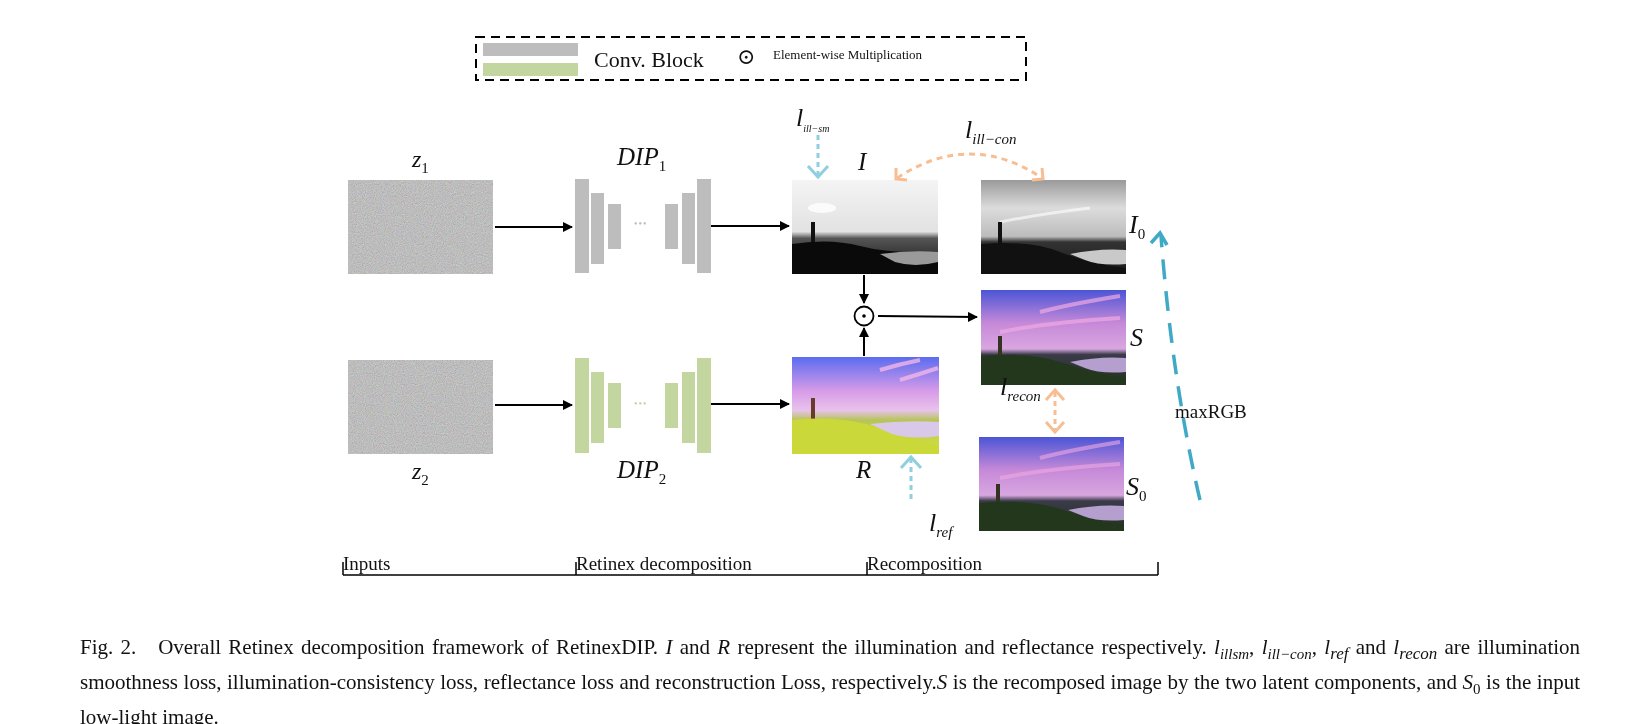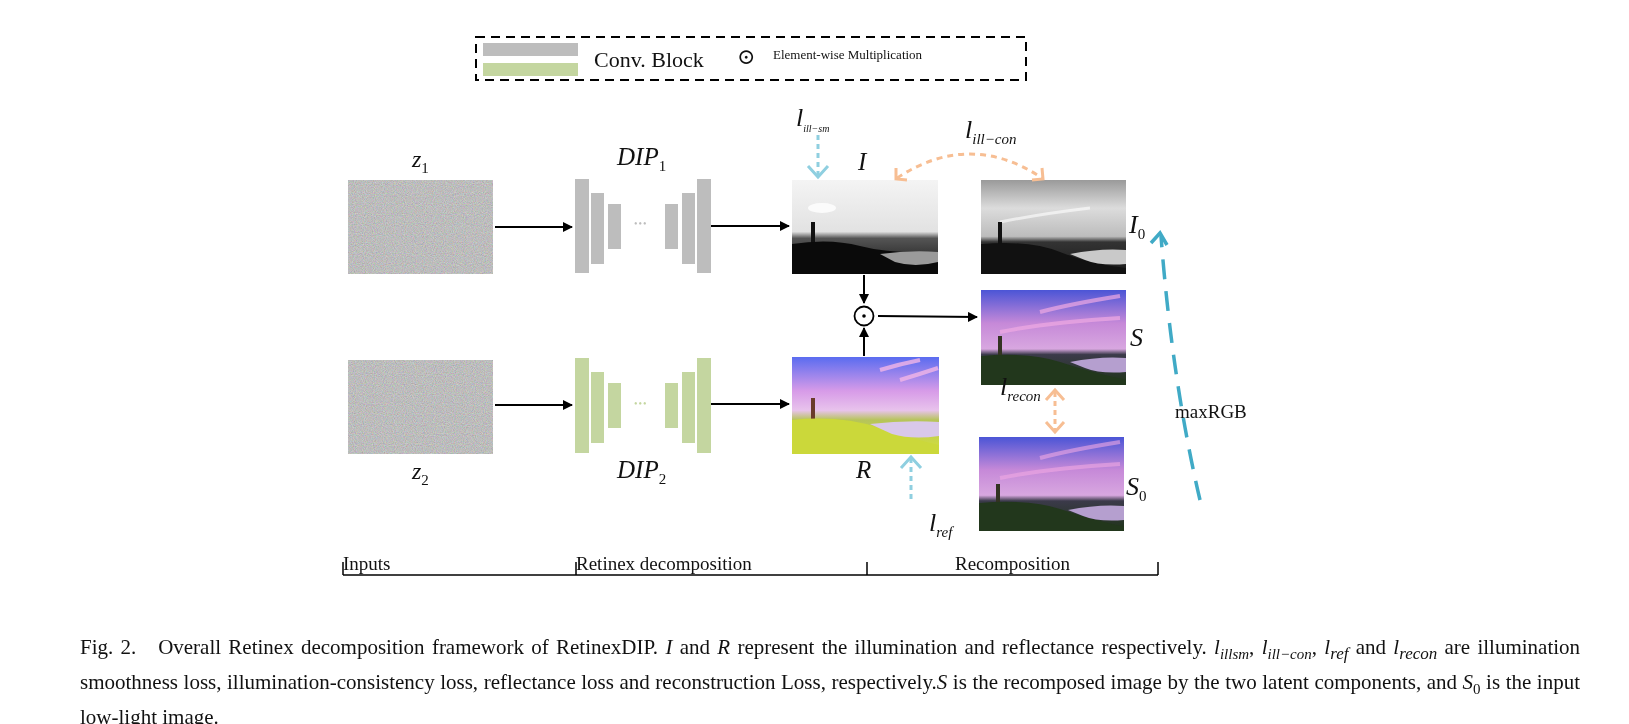--- a/index.html
+++ b/index.html
@@ -176,15 +176,15 @@
 
 <div class="abs math" style="left:796px;top:103px;font-size:26px;"><span>l</span><sub style="font-size:10px;">ill−sm</sub></div>
 <div class="abs math" style="left:965px;top:115px;font-size:26px;"><span>l</span><sub style="font-size:15px;">ill−con</sub></div>
 <div class="abs math" style="left:1000px;top:372px;font-size:26px;"><span>l</span><sub style="font-size:15px;">recon</sub></div>
 <div class="abs math" style="left:899px;top:508px;font-size:26px;margin-left:30px;"><span>l</span><sub style="font-size:15px;">ref</sub></div>
 
 <div class="abs" style="left:1175px;top:353px;font-size:19px;margin-top:48px;">maxRGB</div>
 
 <div class="abs" style="left:343px;width:233px;top:553px;font-size:19px;">Inputs</div>
 <div class="abs" style="left:576px;width:291px;top:553px;font-size:19px;text-align:left;">Retinex decomposition</div>
-<div class="abs" style="left:867px;width:291px;top:553px;font-size:19px;text-align:center;">Recomposition</div>
+<div class="abs" style="left:867px;width:291px;top:553px;font-size:19px;text-align:left;">Recomposition</div>
 
 <div class="caption"><span>Fig. 2.</span>&nbsp;&nbsp;&nbsp;<span>Overall Retinex decomposition framework of RetinexDIP.</span> <i>I</i> <span>and</span> <i>R</i> <span>represent the illumination and reflectance respectively.</span> <i>l<span class="sub">illsm</span></i>, <i>l<span class="sub">ill−con</span></i>, <i>l<span class="bigsub">ref</span></i> <span>and</span> <i>l<span class="bigsub">recon</span></i> <span>are illumination smoothness loss, illumination-consistency loss, reflectance loss and reconstruction Loss, respectively.</span><i>S</i> <span>is the recomposed image by the two latent components, and</span> <i><span>S</span><span style="font-size:15px;vertical-align:-5px;font-style:normal;">0</span></i> <span>is the input low-light image.</span></div>
 
 </body></html>

